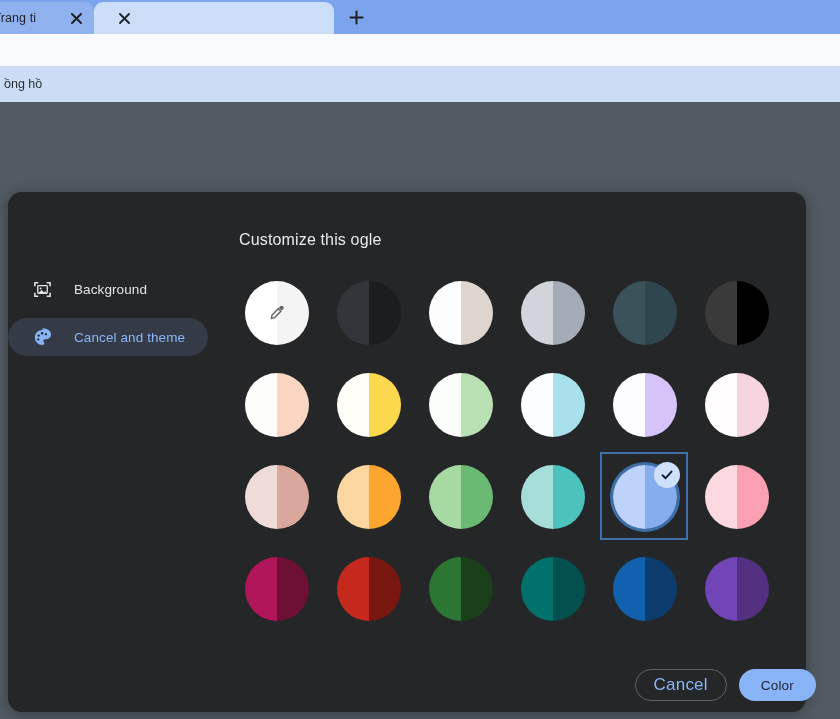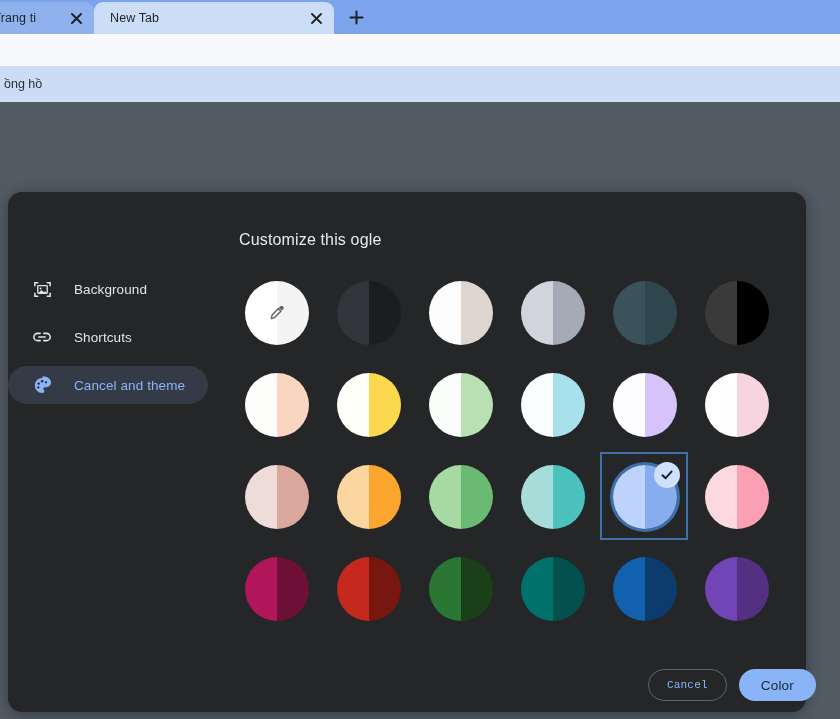--- a/index.html
+++ b/index.html
@@ -248,22 +248,22 @@
     align-items: center;
     gap: 12px;
   }
   #cancel-button {
     height: 32px;
     padding: 0 18px;
     border-radius: 16px;
     border: 1px solid #5f6368;
     background: transparent;
     color: #8ab4f8;
-    font-size: 11px;
-    font-family: Liberation Mono, monospace;
+    font-size: 17px;
+    font-family: Liberation Sans, sans-serif;
     letter-spacing: 0.2px;
   }
   #done-button {
     height: 32px;
     padding: 0 22px;
     border-radius: 16px;
     border: none;
     background: #8ab4f8;
     color: #1b2430;
     font-size: 13.5px;
@@ -281,21 +281,20 @@
     <div class="tab inactive">
       <span class="tab-title">ogle Trang ti</span>
       <span class="tab-close">
         <svg width="11" height="11" viewBox="0 0 11 11" aria-hidden="true">
           <path d="M1 1 L10 10 M10 1 L1 10" stroke="#1e2227" stroke-width="2" stroke-linecap="round"></path>
         </svg>
       </span>
     </div>
 
     <div class="tab active">
-      <span class="tab-title">New Tab</span>
       <span class="tab-close">
         <svg width="11" height="11" viewBox="0 0 11 11" aria-hidden="true">
           <path d="M1 1 L10 10 M10 1 L1 10" stroke="#1e2227" stroke-width="1.8" stroke-linecap="round"></path>
         </svg>
       </span>
     </div>
 
     <div id="new-tab-btn">
       <svg width="15" height="15" viewBox="0 0 15 15" aria-hidden="true">
         <path d="M7.5 1.5 V13.5 M1.5 7.5 H13.5" stroke="#1b1f24" stroke-width="2" stroke-linecap="round"></path>
@@ -323,30 +322,20 @@
       <svg width="19" height="19" viewBox="0 0 20 20" aria-hidden="true">
         <path d="M2 6 V3 H5 M15 3 H18 V6 M18 14 V17 H15 M5 17 H2 V14" stroke="currentColor" stroke-width="1.6" fill="none" stroke-linecap="round"></path>
         <rect x="5" y="6" width="10" height="8" rx="0.8" stroke="currentColor" stroke-width="1.4" fill="none"></rect>
         <circle cx="8" cy="9" r="1" fill="currentColor"></circle>
         <path d="M5.6 13.6 L9 10.4 L11.6 13 L13 11.8 L14.4 13.6 Z" fill="currentColor"></path>
       </svg>
     </span>
     <span class="sidebar-label">Background</span>
   </div>
 
-  <div class="sidebar-item">
-    <span class="sidebar-icon">
-      <svg width="20" height="20" viewBox="0 0 22 20" aria-hidden="true">
-        <path d="M9 6 H6 a4 4 0 0 0 0 8 h3" stroke="currentColor" stroke-width="1.7" fill="none" stroke-linecap="round"></path>
-        <path d="M13 6 h3 a4 4 0 0 1 0 8 h-3" stroke="currentColor" stroke-width="1.7" fill="none" stroke-linecap="round"></path>
-        <path d="M7.5 10 H14.5" stroke="currentColor" stroke-width="1.7" stroke-linecap="round"></path>
-      </svg>
-    </span>
-    <span class="sidebar-label">Shortcuts</span>
-  </div>
 
   <div class="sidebar-item selected">
     <span class="sidebar-icon">
       <svg width="19" height="19" viewBox="0 0 20 20" aria-hidden="true">
         <path d="M10 2.2 C5.4 2.2 2 5.6 2 9.9 c0 4.3 3.4 7.9 8 7.9 1.1 0 1.9-.8 1.9-1.8 0-.5-.2-.9-.5-1.2-.3-.3-.5-.7-.5-1.2 0-1 .8-1.8 1.9-1.8h1.3c2.7 0 4.9-2.2 4.9-4.9 0-3.6-3.6-6.7-9-6.7z" fill="currentColor"></path>
         <circle cx="6" cy="8" r="1.25" fill="#242628"></circle>
         <circle cx="9.6" cy="5.5" r="1.25" fill="#242628"></circle>
         <circle cx="13.6" cy="6.6" r="1.2" fill="#242628"></circle>
         <circle cx="5.6" cy="12" r="1.2" fill="#242628"></circle>
       </svg>

